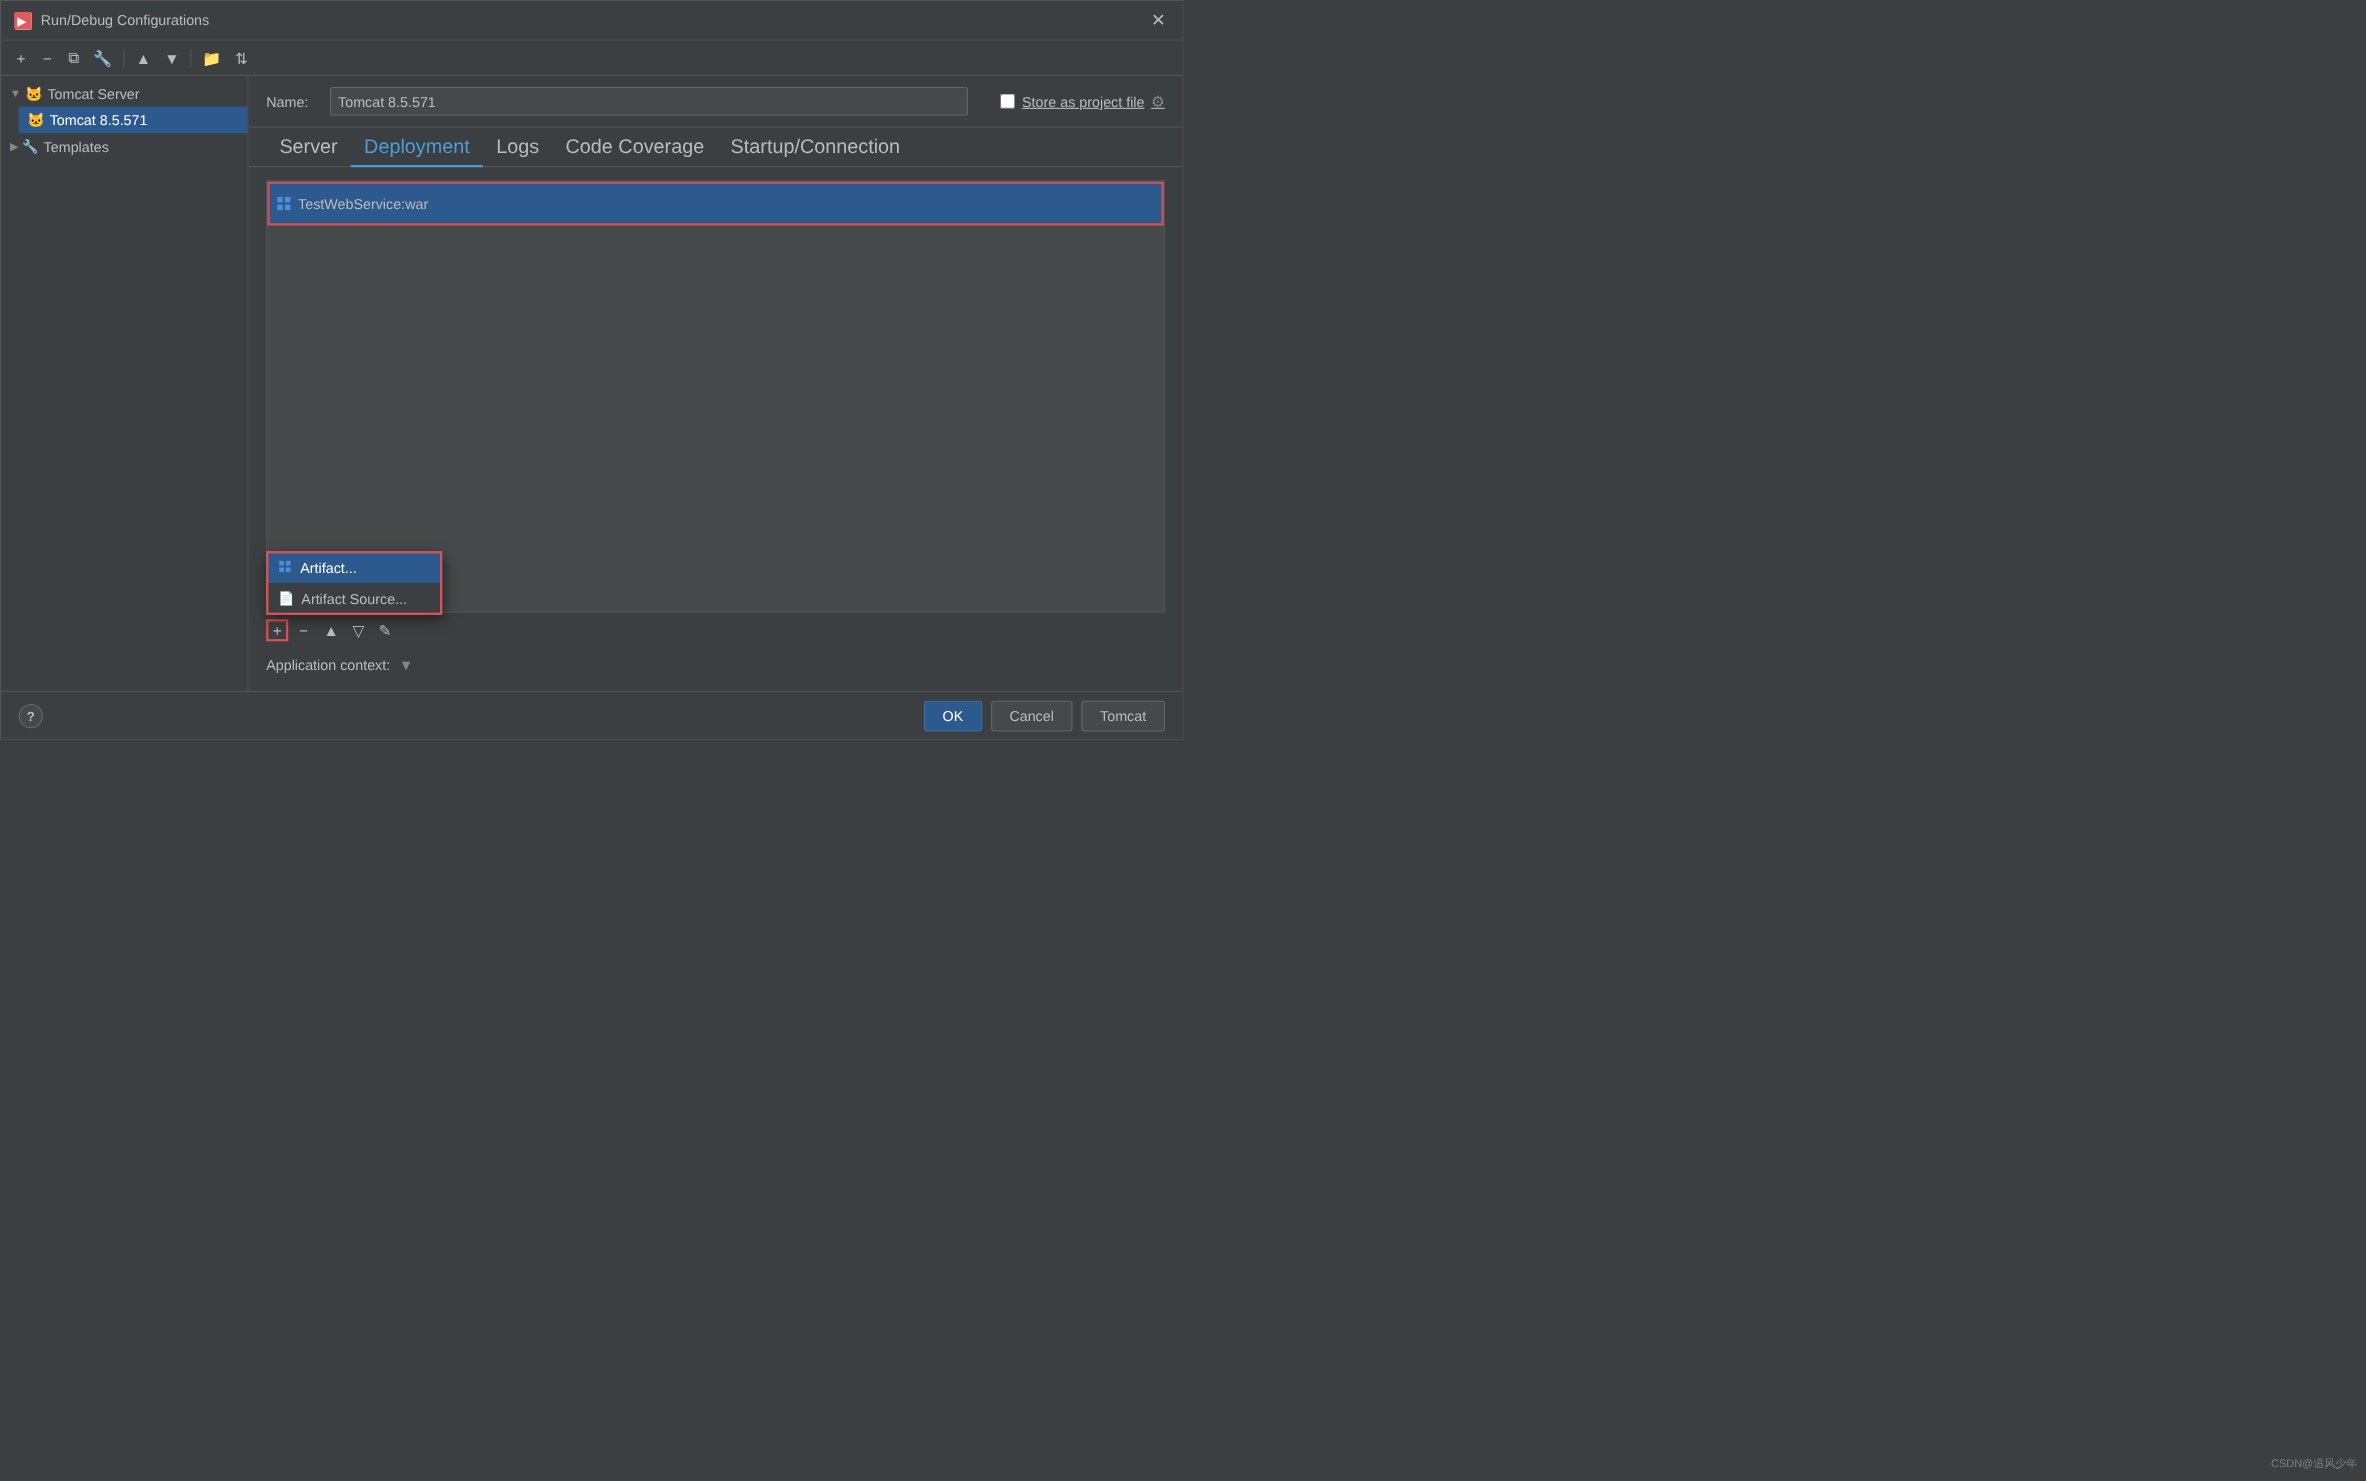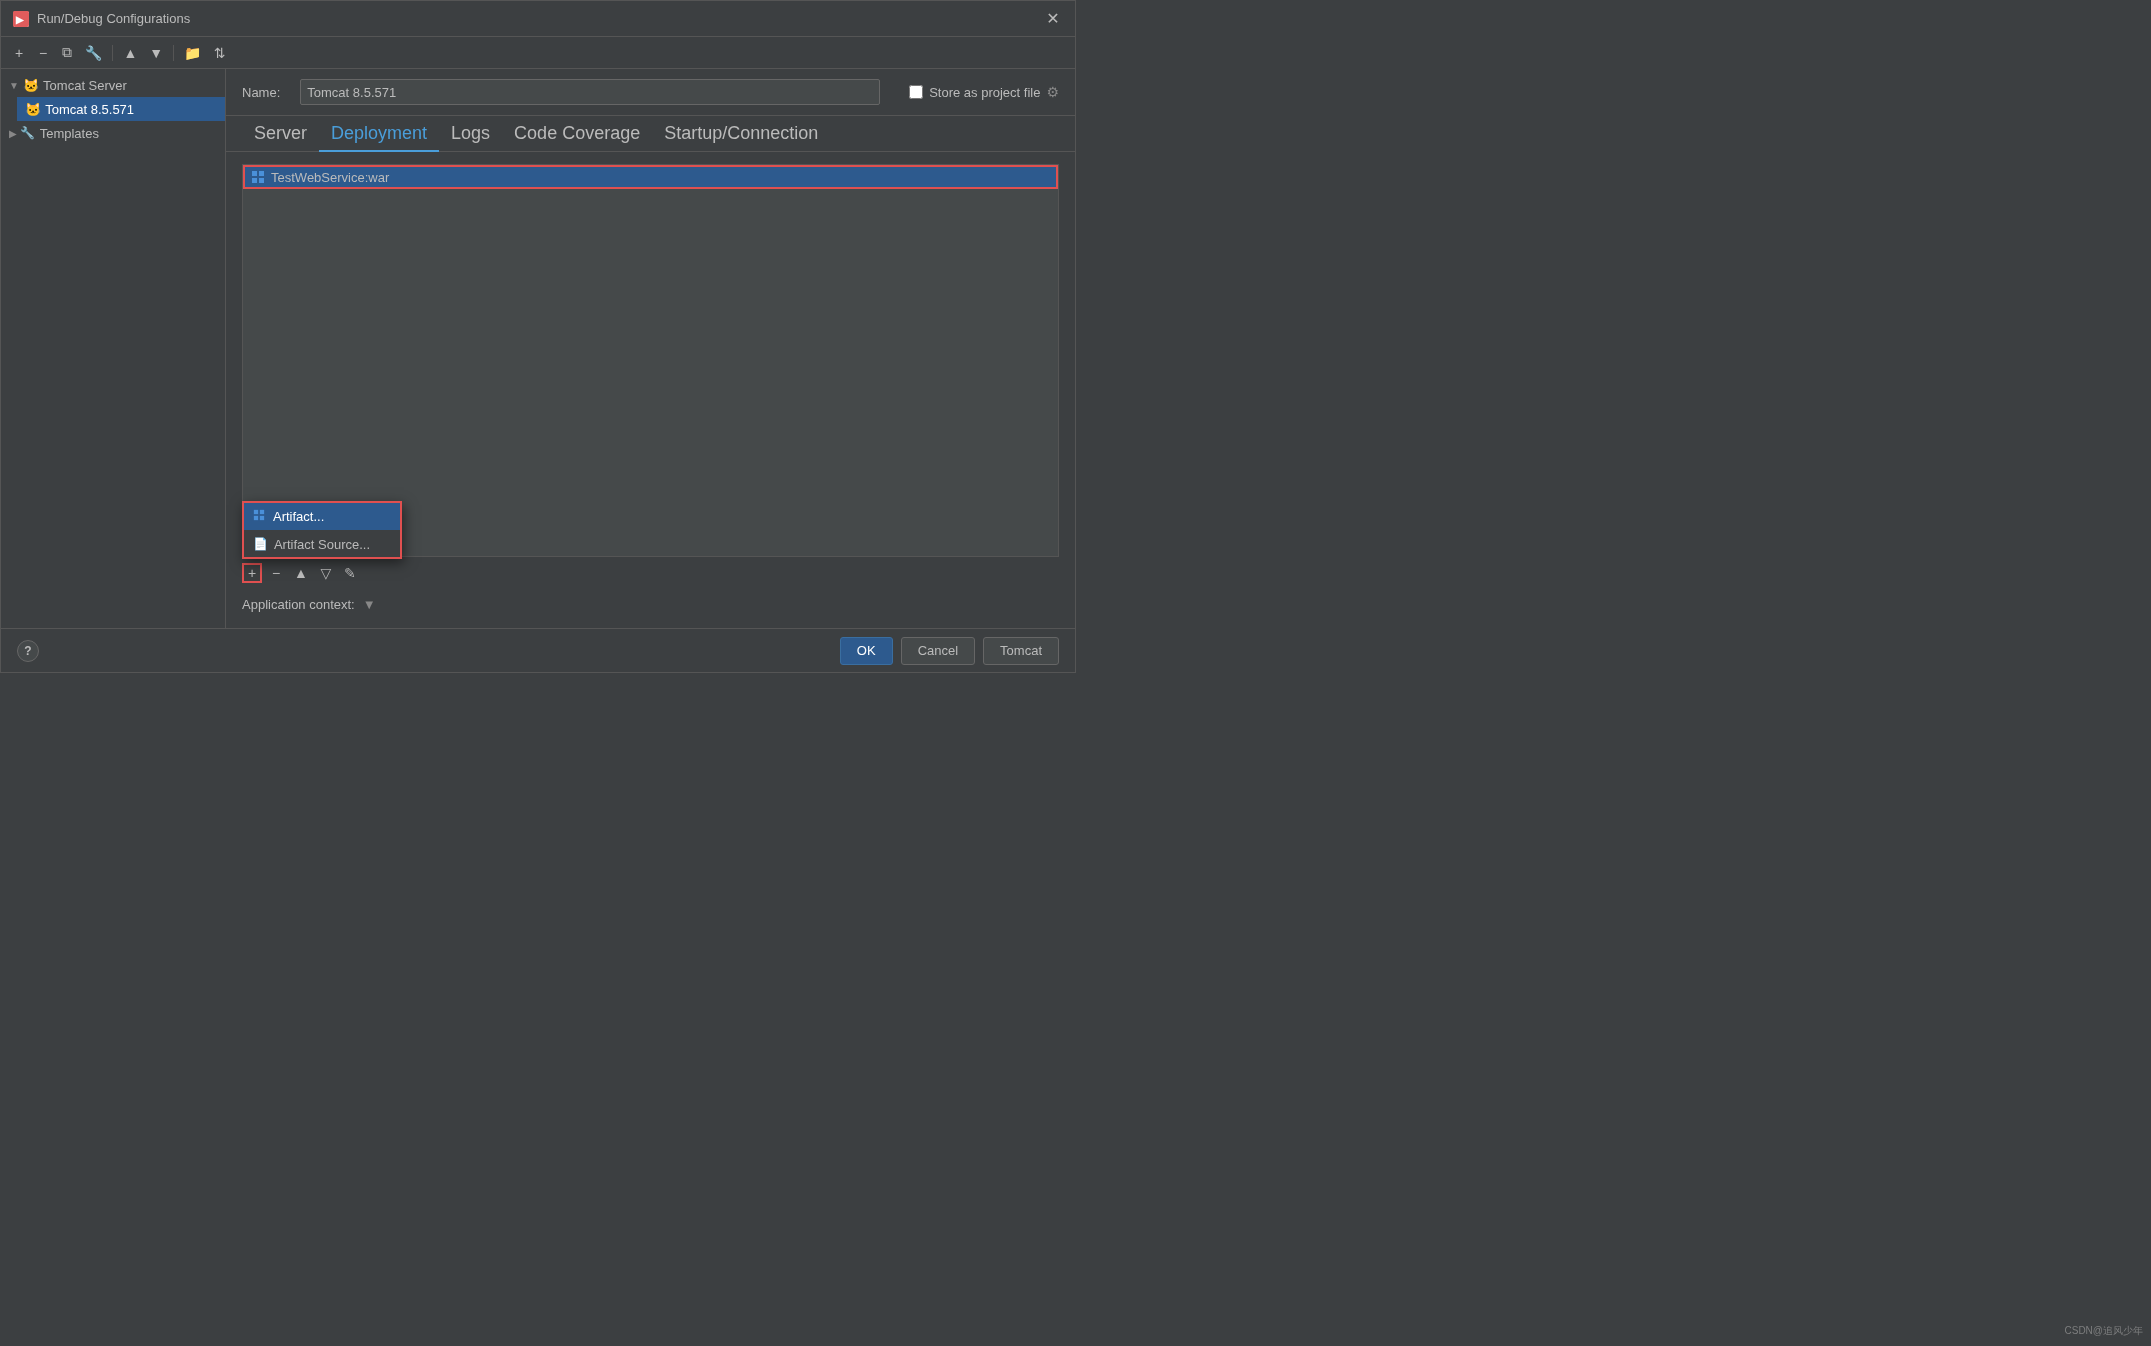--- a/index.html
+++ b/index.html
@@ -157,20 +157,21 @@
       font-size: 13px;
       height: 26px;
       border-radius: 2px;
     }
     .store-project {
       display: flex;
       align-items: center;
       gap: 6px;
       margin-left: auto;
       white-space: nowrap;
+      text-decoration: underline;
     }
     .store-checkbox {
       width: 14px;
       height: 14px;
       accent-color: #2d5a8e;
     }
     .store-gear {
       color: #888;
       font-size: 14px;
     }
@@ -211,21 +212,21 @@
       border: 1px solid #555;
       background: #45494a;
       flex: 1;
       overflow-y: auto;
       position: relative;
     }
     .deploy-item {
       display: flex;
       align-items: center;
       padding: 4px 8px;
-      height: 24px;
+      height: 40px;
       cursor: pointer;
     }
     .deploy-item.selected {
       background: #2d5a8e;
     }
     .artifact-icon {
       display: inline-block;
       width: 14px;
       height: 14px;
       margin-right: 6px;

